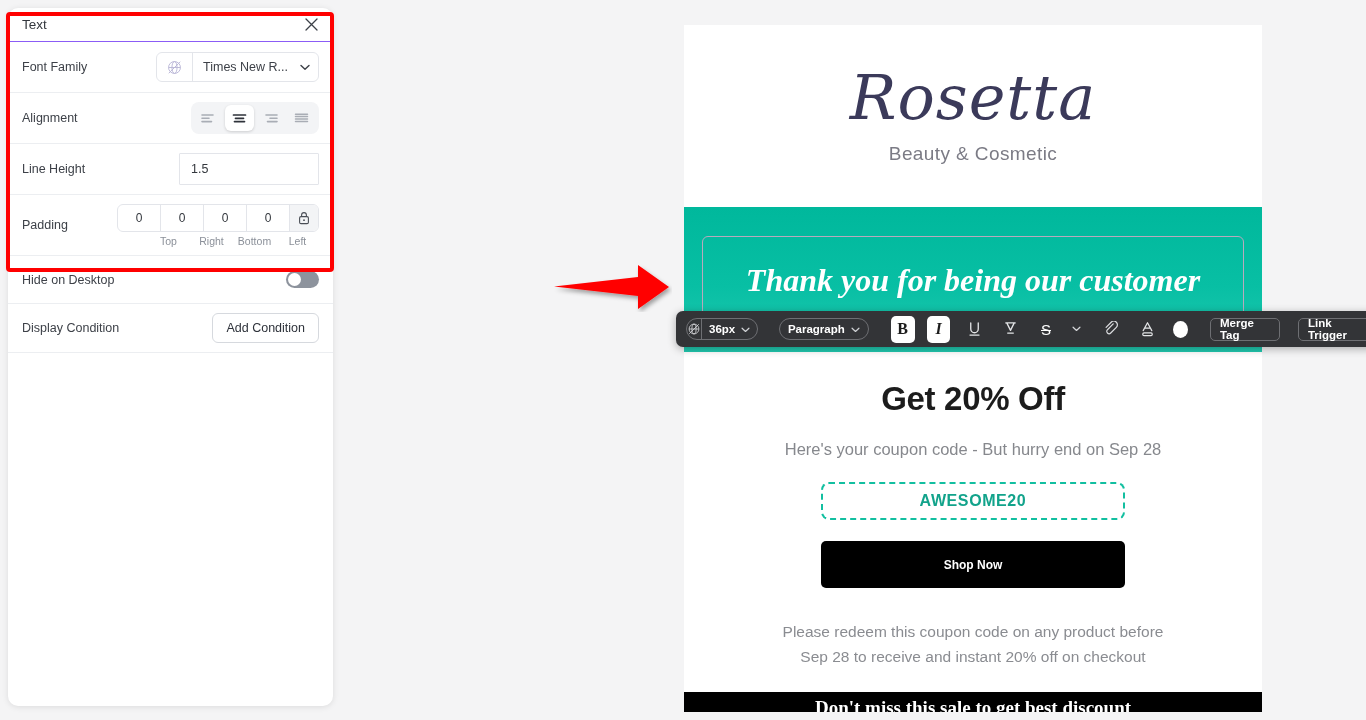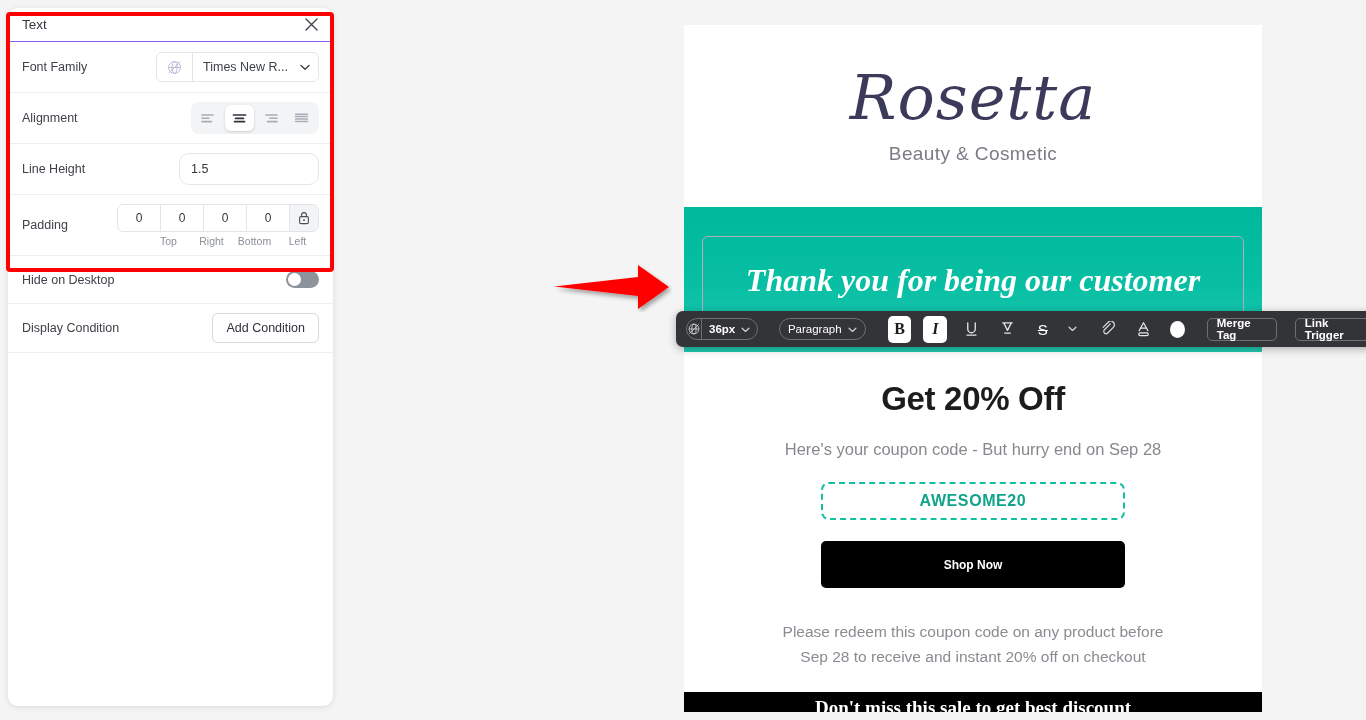--- a/index.html
+++ b/index.html
@@ -67,21 +67,21 @@
   .align-btn {
     width: 29px; height: 26px; border-radius: 6px;
     display: flex; align-items: center; justify-content: center;
     cursor: pointer;
   }
   .align-btn.active { background: #ffffff; box-shadow: 0 1px 3px rgba(0,0,0,0.16); }
 
   
   .lh-input {
     width: 140px; height: 32px;
-    border: 1px solid #e3e5ea; border-radius: 10px;
+    border: 1px solid #e3e5ea; border-radius: 1px;
     display: flex; align-items: center;
     padding: 0 11px; font-size: 12.5px; color: #33373d;
     background: #fff;
   }
 
   
   .pad-wrap { display: flex; flex-direction: column; align-items: flex-end; }
   .pad-boxes {
     display: flex; border: 1px solid #e3e5ea; border-radius: 6px;
     overflow: hidden; height: 28px; background: #fff;
@@ -231,21 +231,21 @@
   .rtt-pill .val {
     display: flex; align-items: center; gap: 6px;
     padding: 0 7px 0 7px;
     font-size: 11.5px; color: #ffffff; font-weight: bold;
     cursor: pointer;
   }
   .rtt-para {
     display: flex; align-items: center; gap: 6px;
     border: 1px solid #6e6f73; border-radius: 13px;
     height: 22px; padding: 0 8px; margin-right: 10px;
-    font-size: 11.5px; color: #ffffff; font-weight: normal;
+    font-size: 11.5px; color: #ffffff; font-weight: bold;
     cursor: pointer;
   }
   .rtt-icon {
     width: 27px; height: 27px; border-radius: 5px;
     display: flex; align-items: center; justify-content: center;
     cursor: pointer; color: #ffffff;
   }
   .rtt-icon.on { background: #ffffff; color: #1c1c1c; }
   .rtt-chip {
     border: 1px solid #6e6f73; border-radius: 5px;

